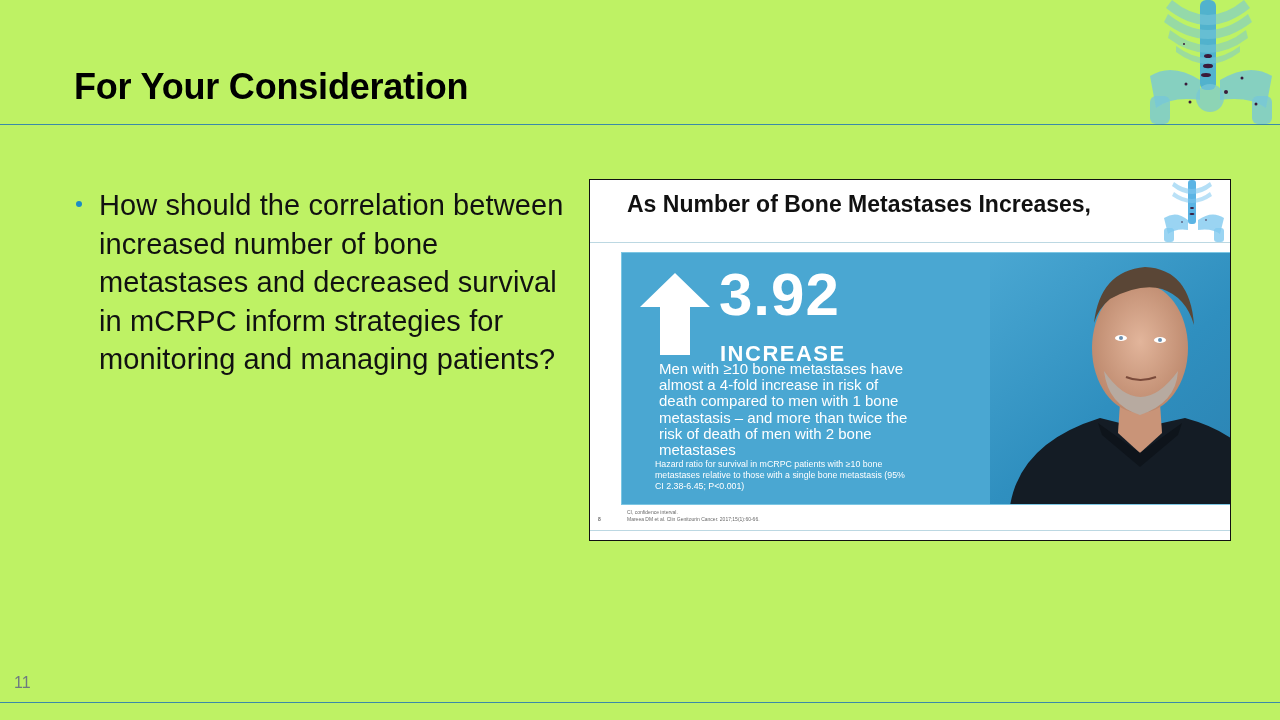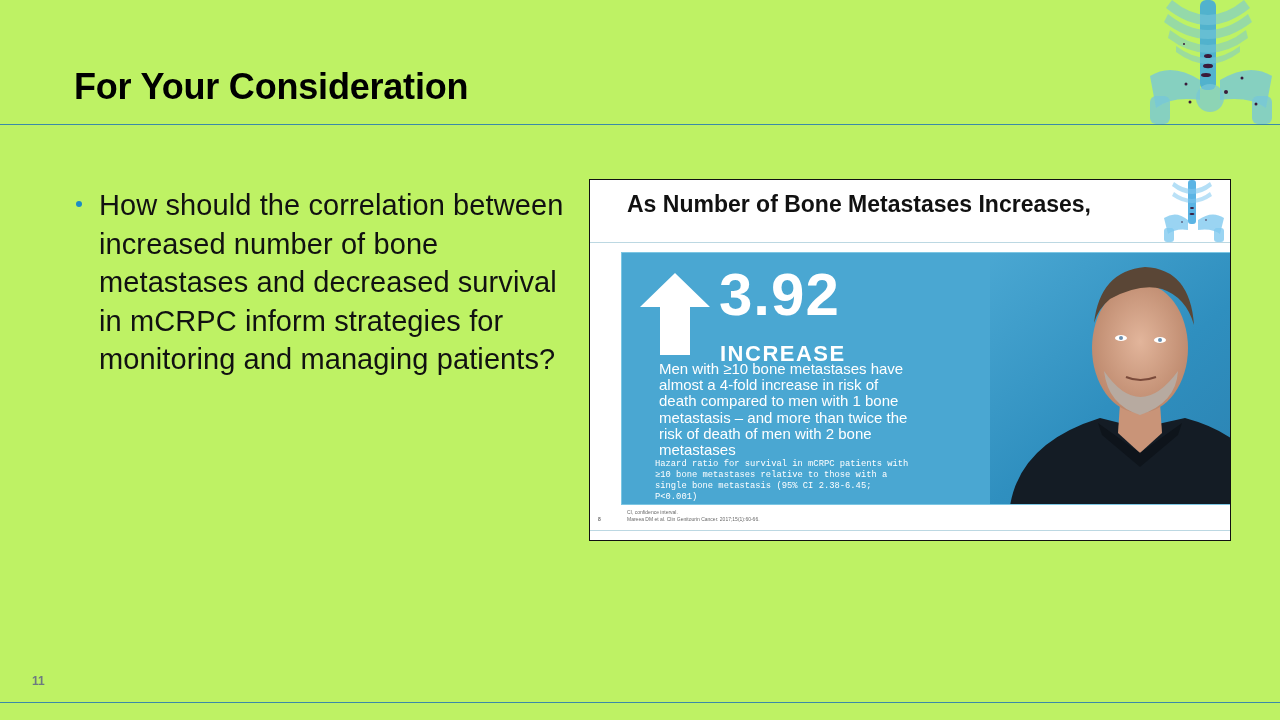--- a/index.html
+++ b/index.html
@@ -12,21 +12,21 @@
       position: absolute; left: 74px; top: 66px;
       font-size: 36px; font-weight: bold; color: #000; letter-spacing: -0.2px;
     }
     .header-rule {
       position: absolute; left: 0; top: 124px; width: 1280px; height: 1px; background: #3a8aa8;
     }
     .footer-rule {
       position: absolute; left: 0; top: 702px; width: 1280px; height: 1px; background: #3a8aa8;
     }
     .page-number {
-      position: absolute; left: 32px; top: 674px; font-size: 12px; font-weight: bold; color: #6d7a80;
+      position: absolute; left: 14px; top: 674px; font-size: 16px; font-weight: normal; color: #6d7a80;
     }
 
     
     .skeleton { position: absolute; left: 1142px; top: 0; width: 138px; height: 124px; overflow: hidden; }
 
     .bullet-area { position: absolute; left: 74px; top: 168px; width: 500px; margin-top: 18px; }
     .bullet-row { display: flex; align-items: flex-start; }
     .bullet-dot {
       width: 6px; height: 6px; border-radius: 50%; background: #1b8bc4;
       margin-top: 15px; margin-right: 17px; margin-left: 2px; flex-shrink: 0;
@@ -62,21 +62,21 @@
     .increase-label {
       position: absolute; left: 98px; top: 76px; font-size: 22px; font-weight: bold;
       color: #fff; letter-spacing: 1.5px; margin-top: 12px;
     }
     .panel-body {
       position: absolute; left: 37px; top: 108px; width: 260px;
       font-size: 15px; line-height: 16.2px; color: #fff;
     }
     .panel-note {
       position: absolute; left: 33px; top: 206px; width: 260px;
-      font-size: 8.8px; line-height: 11px; color: #fff; font-family: Liberation Mono, monospace;
+      font-size: 8.8px; line-height: 11px; color: #fff;
     }
     .thumb-foot {
       position: absolute; left: 37px; top: 329px; font-size: 5px; line-height: 7px; color: #6a6a6a;
     }
     .thumb-pagenum { position: absolute; left: 8px; top: 336px; font-size: 5px; color: #6a6a6a; font-weight: bold; }
   </style>
 </head>
 <body>
 
 <div class="slide">

